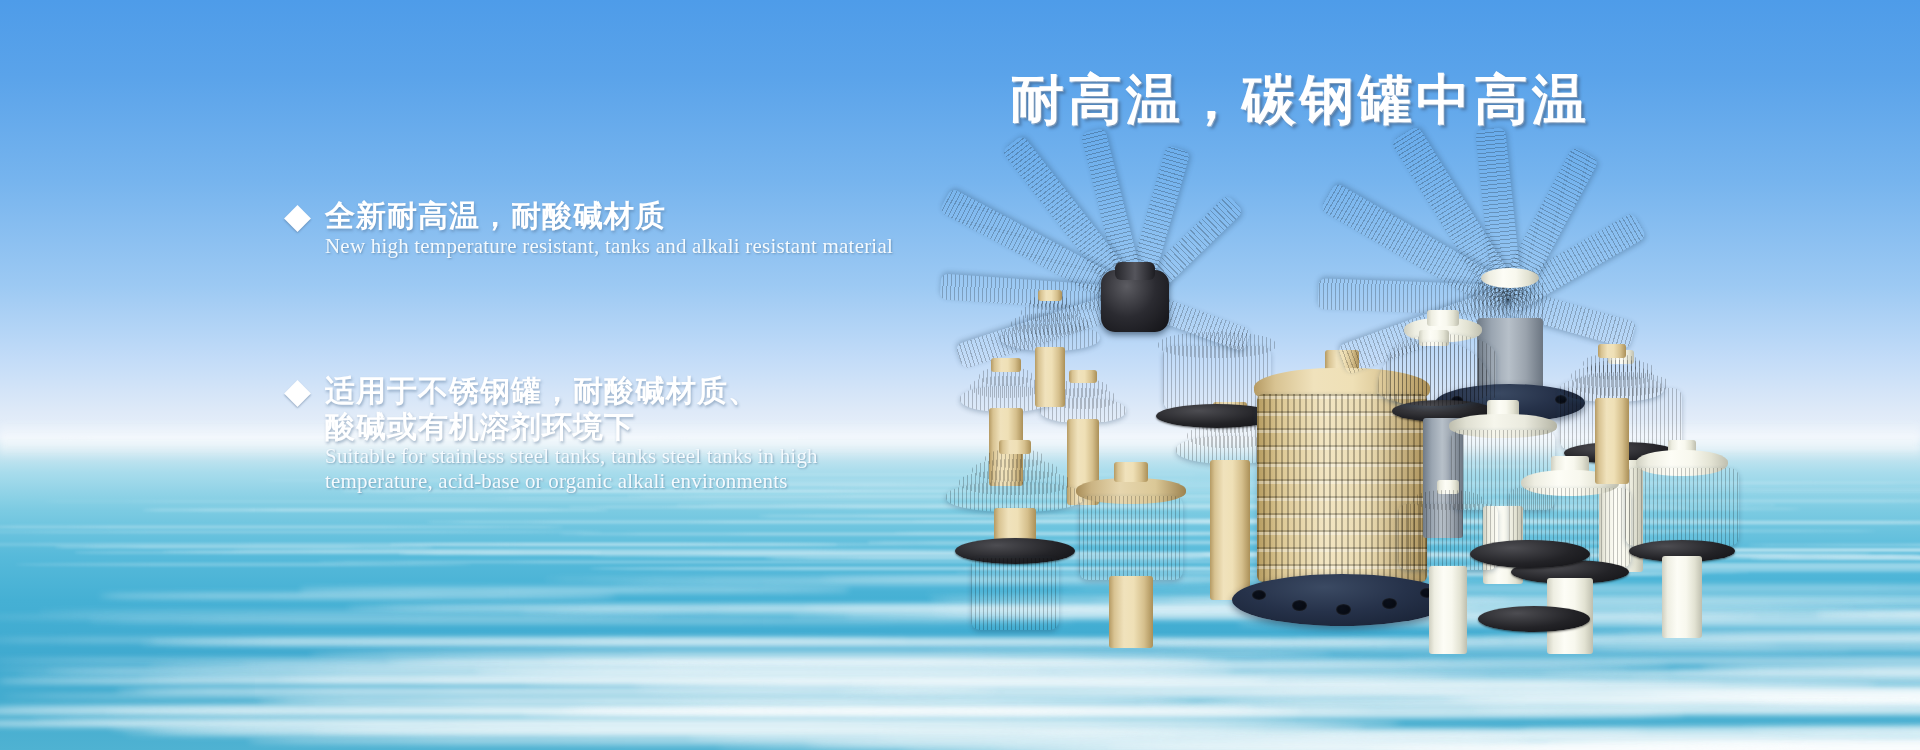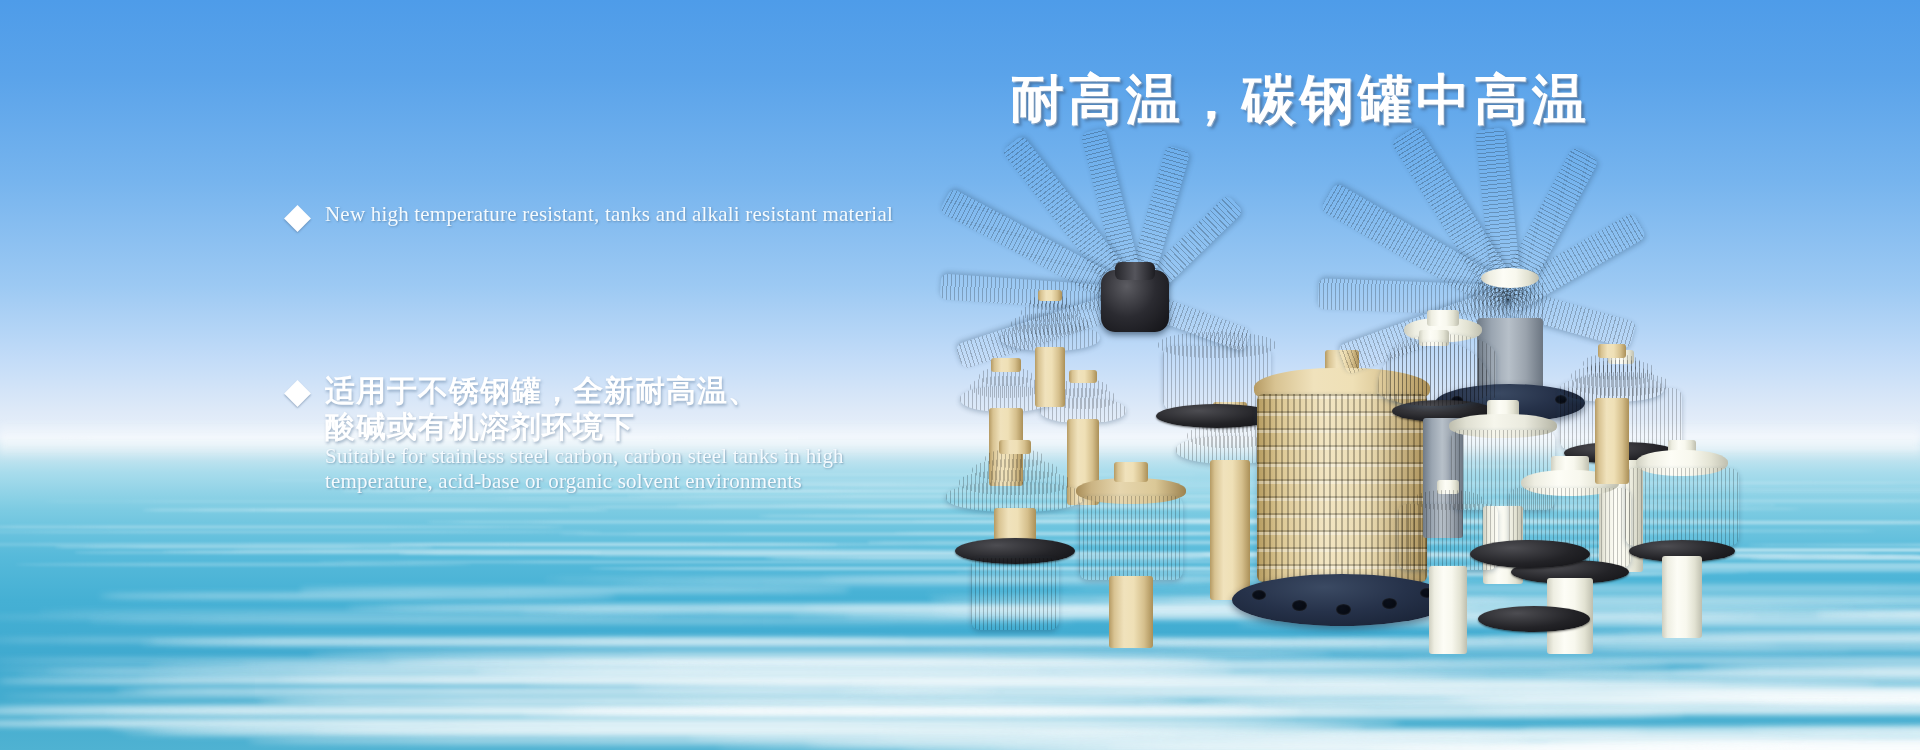--- a/index.html
+++ b/index.html
@@ -516,27 +516,28 @@
       <div class="cone crm ribV shadowSoft" style="top:12px;width:112px;height:64px;border-radius:46% 46% 50% 50%/68% 68% 24% 24%;"></div>
     </div>
 
   </div>
 
   <div id="title">耐高温，碳钢罐中高温</div>
 
   <div class="bullet-row" id="b1">
     <div class="dia"></div>
     <div class="btxt">
+      <div class="cn">全新耐高温，耐酸碱材质</div>
       <div class="en">New high temperature resistant, tanks and alkali resistant material</div>
     </div>
   </div>
 
   <div class="bullet-row" id="b2">
     <div class="dia"></div>
     <div class="btxt">
-      <div class="cn">适用于不锈钢罐，全新耐高温、</div>
+      <div class="cn">适用于不锈钢罐，耐酸碱材质、</div>
       <div class="cn cn2">酸碱或有机溶剂环境下</div>
-      <div class="en">Suitable for stainless steel carbon, carbon steel tanks in high</div>
-      <div class="en">temperature, acid-base or organic solvent environments</div>
+      <div class="en">Suitable for stainless steel tanks, tanks steel tanks in high</div>
+      <div class="en">temperature, acid-base or organic alkali environments</div>
     </div>
   </div>
 
 </div>
 
 </body></html>

